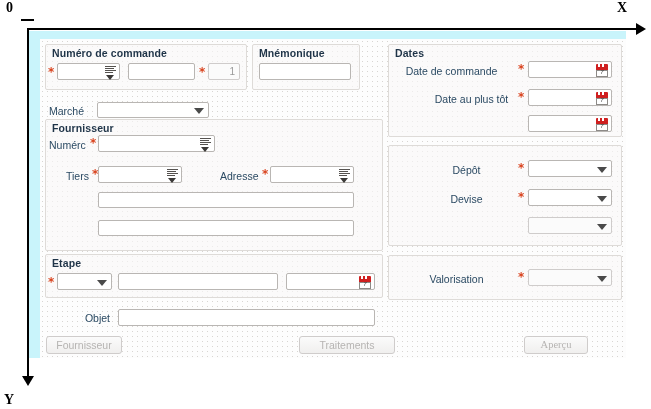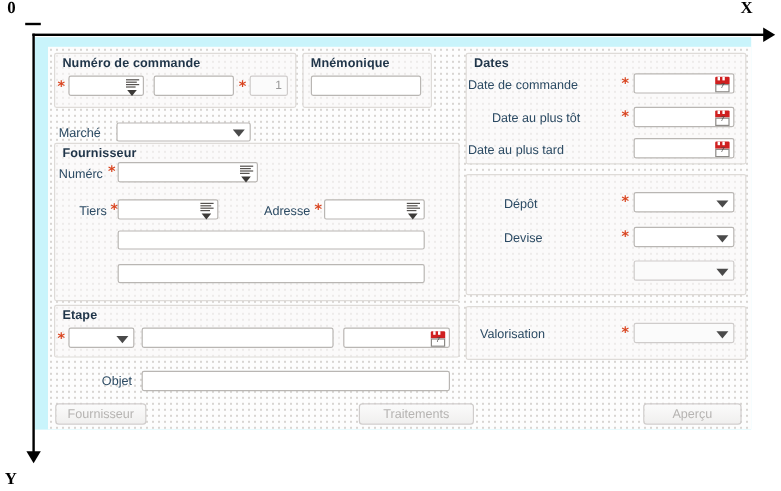--- a/index.html
+++ b/index.html
@@ -70,21 +70,21 @@
     background:rgba(250,249,248,0.62);
     border:1px solid #dedbd8;
     border-radius:2px;
   }
 
   
   .fld-label{
     position:absolute;font-size:10.5px;color:#2b4a63;
     white-space:nowrap;line-height:13px;text-align:right;
   }
-  .fld-label.rt{text-align:left;}
+  .fld-label.rt{text-align:center;}
   .req{
     position:absolute;color:#d9441f;font-size:12px;line-height:10px;
     font-family:"DejaVu Sans",sans-serif;font-weight:700;
   }
 
   
   .inp{
     position:absolute;background:#ffffff;
     border:1px solid #b9b6b3;border-radius:2px;
     box-sizing:border-box;
@@ -285,21 +285,20 @@
       <span class="val"></span>
       <span class="cal-icon">
         <i class="top"></i>
           <i class="tick a"></i>
           <i class="tick b"></i>
           <i class="body"></i>
           <i class="num">7</i>
       </span>
     </div>
 
-    <div class="fld-label rt" style="left:350px;top:80px;width:123px;">Date au plus tard</div>
     <div class="inp" style="left:488px;top:76px;width:84px;height:17px;">
       <span class="val"></span>
       <span class="cal-icon">
         <i class="top"></i>
           <i class="tick a"></i>
           <i class="tick b"></i>
           <i class="body"></i>
           <i class="num">7</i>
       </span>
     </div>
@@ -328,16 +327,16 @@
     <div class="plain-panel" style="left:348px;top:216px;width:232px;height:43px;"></div>
     <div class="fld-label rt" style="left:360px;top:234px;width:113px;">Valorisation</div>
     <span class="req" style="left:478px;top:233px;">*</span>
     <div class="inp disabled" style="left:488px;top:230px;width:84px;height:17px;">
       <span class="val"></span>
       <span class="cbo-arrow"></span>
     </div>
 
     <div class="btn" style="left:6px;top:297px;width:76px;height:18px;">Fournisseur</div>
     <div class="btn" style="left:259px;top:297px;width:96px;height:18px;">Traitements</div>
-    <div class="btn" style="left:496px;top:297px;width:82px;height:18px;">Aperçu</div>
+    <div class="btn" style="left:484px;top:297px;width:64px;height:18px;font-family:Liberation Serif, serif;">Aperçu</div>
 
   </div>
 </div>
 
 </body></html>

